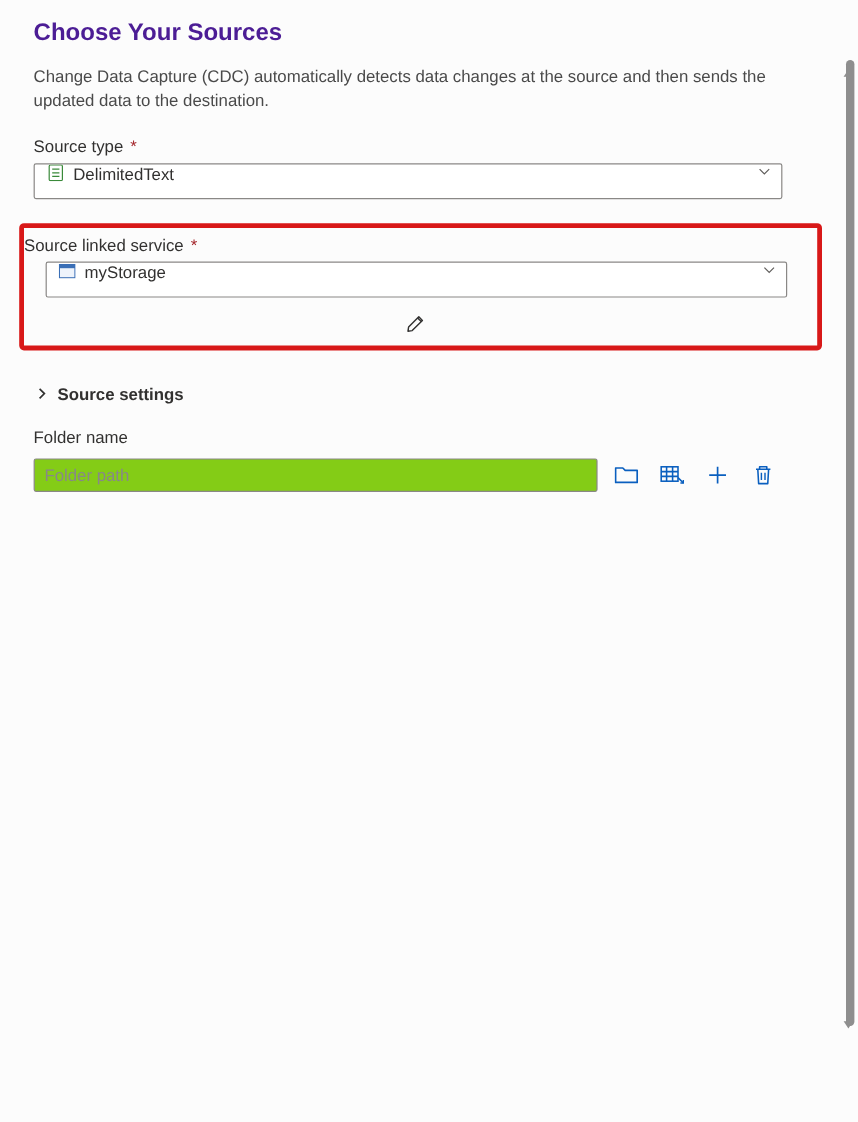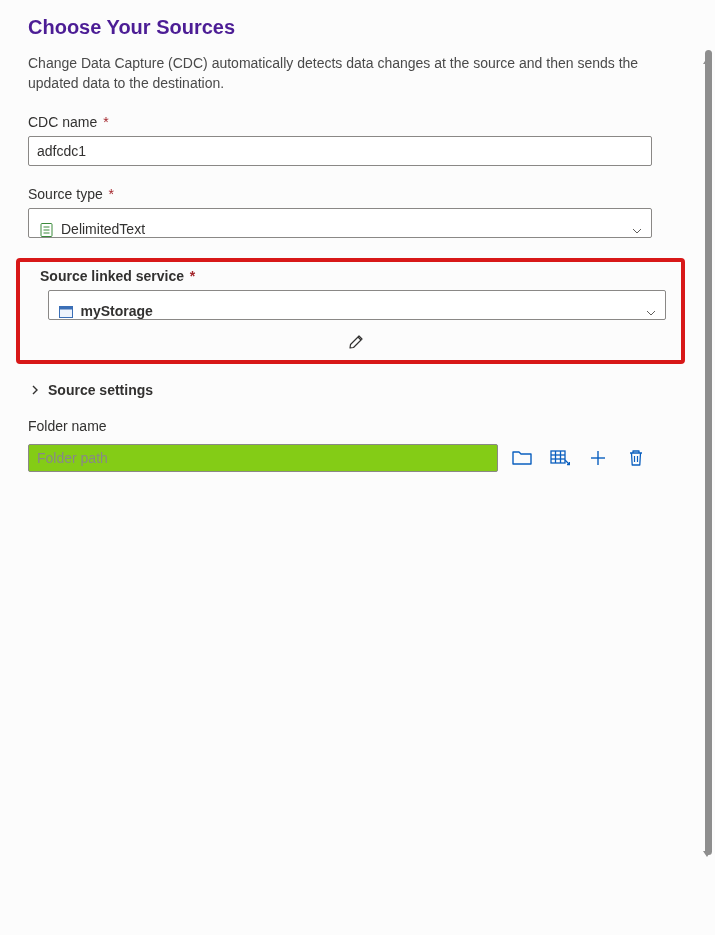--- a/index.html
+++ b/index.html
@@ -54,45 +54,44 @@
     background: #fff;
   }
   .text-input::placeholder { color: #888; }
   .select-wrap {
     width: 624px;
     height: 30px;
     border: 1px solid #8a8886;
     border-radius: 2px;
     background: #fff;
     display: flex;
-    align-items: flex-end;
+    align-items: flex-start;
     padding: 0 8px 0 10px;
     cursor: pointer;
   }
   .select-wrap .ico {
     width: 14px; height: 14px; margin-right: 8px;
     display: inline-flex; align-items: center; justify-content: center;
   }
   .select-wrap .value {
     flex: 1;
     color: #323130;
   }
   .chevron-down {
     width: 12px; height: 12px;
     display: inline-flex; align-items: center; justify-content: center;
   }
   .chevron-down svg { display:block; }
   .highlight-box {
     border: 4px solid #d81818;
     border-radius: 4px;
-    padding: 6px 8px 8px 20px;
+    padding: 6px 8px 8px 0;
     margin-left: -12px;
     margin-right: -8px;
-    margin-bottom: 18px;
-    font-weight: bold;
+    margin-bottom: 28px;
   }
   .linked-row {
     display: flex;
     align-items: center;
     gap: 10px;
     flex-direction: column;
   }
   .linked-row .select-wrap { width: 618px; }
   .edit-btn {
     width: 22px; height: 22px;
@@ -204,27 +203,20 @@
 <body>
 
 <div class="panel">
 
   <div class="scroll-area">
 
     <h1 class="title">Choose Your Sources</h1>
 
     <div class="description">Change Data Capture (CDC) automatically detects data changes at the source and then sends the updated data to the destination.</div>
 
-    <div class="field">
-      <div class="field-label">
-        <span>CDC name</span>
-        <span class="req">*</span>
-      </div>
-      <input type="text" class="text-input" value="adfcdc1" style="">
-    </div>
 
     <div class="field">
       <div class="field-label">
         <span>Source type</span>
         <span class="req">*</span>
       </div>
       <div class="select-wrap">
         <span class="ico file-ico">
           <svg width="13" height="14" viewBox="0 0 13 14">
             <rect x="1" y="0.5" width="11" height="13" rx="1" fill="#fff" stroke="#3a8a3a" stroke-width="1"></rect>

